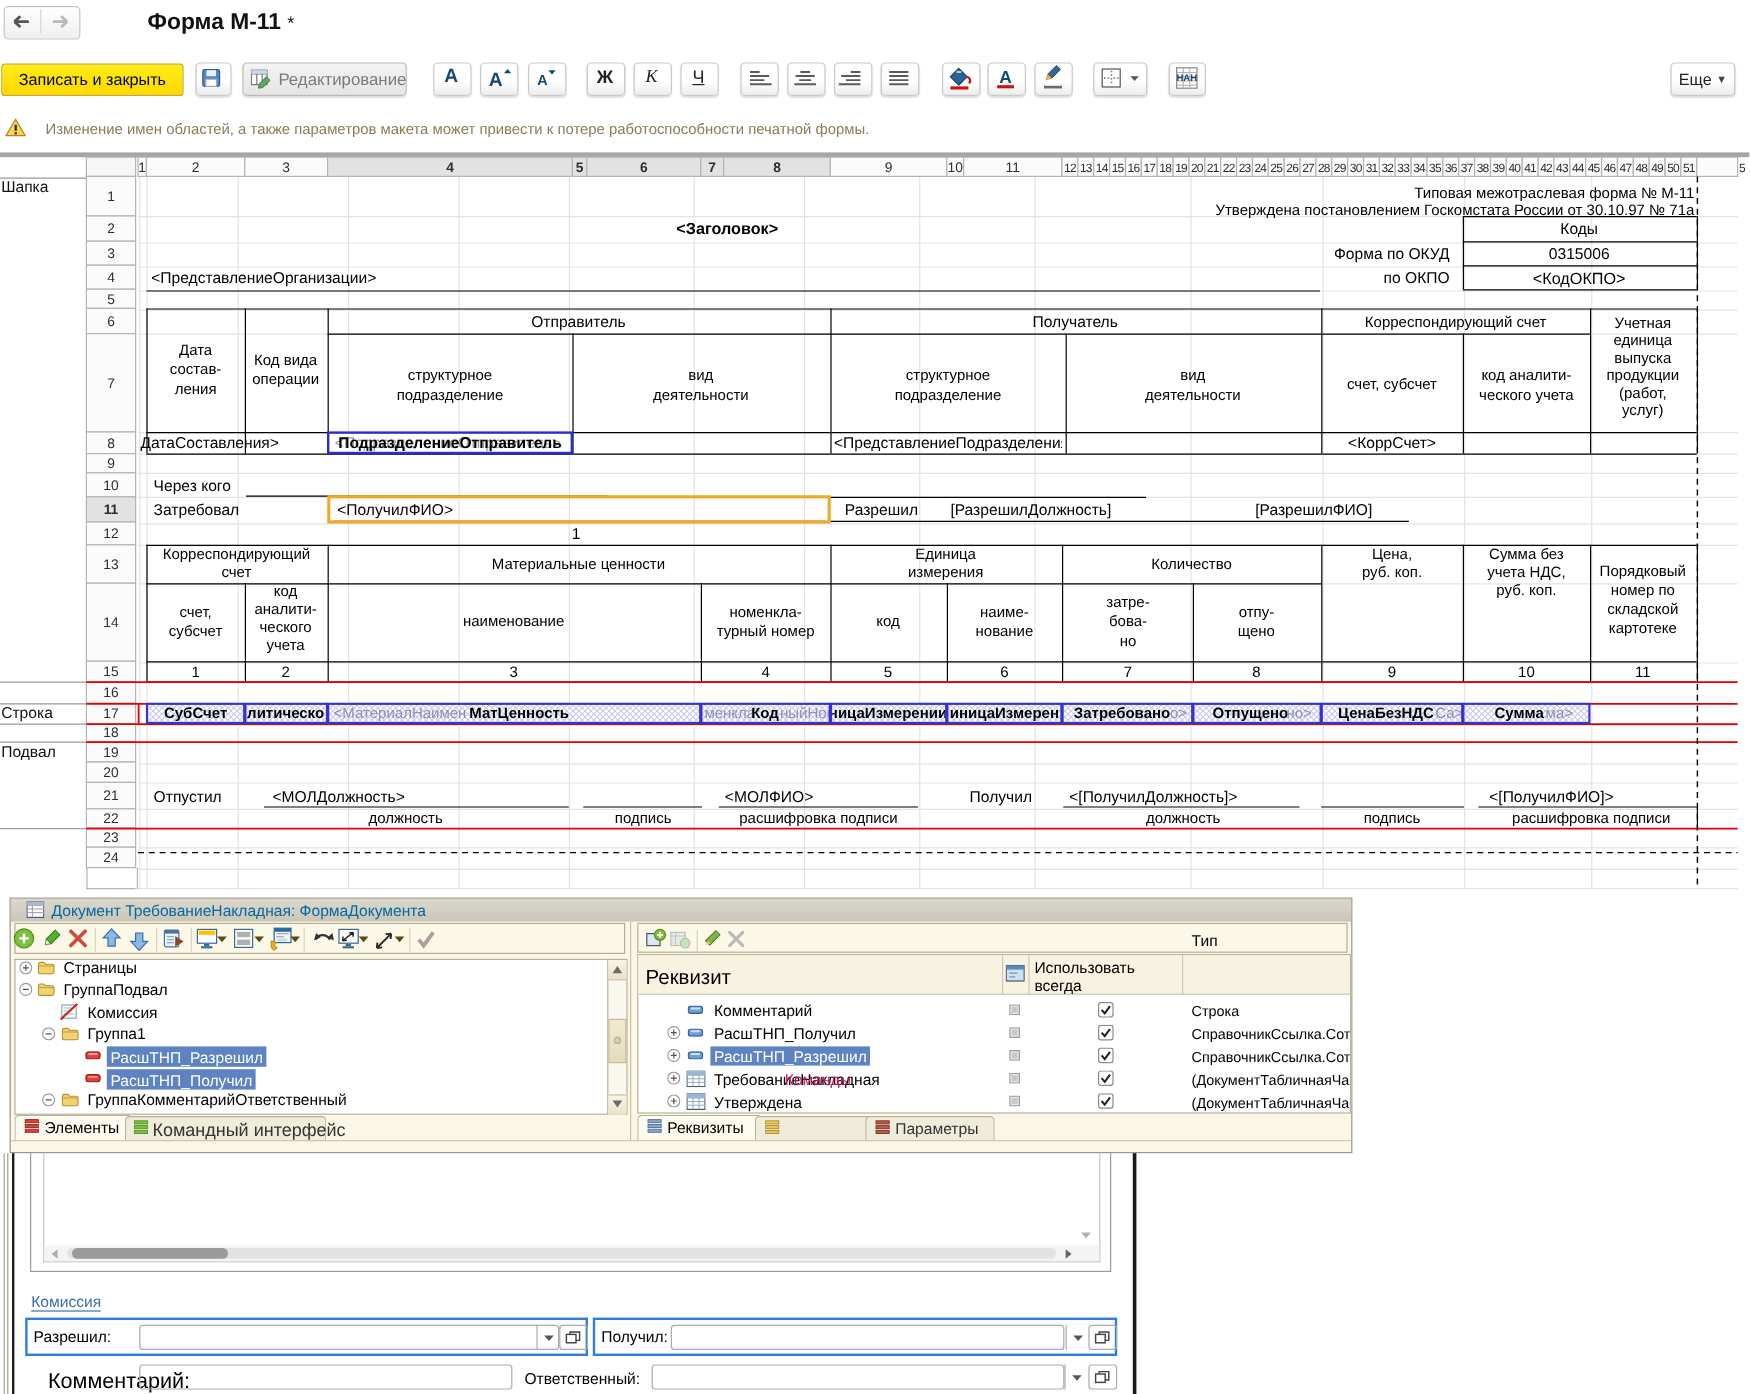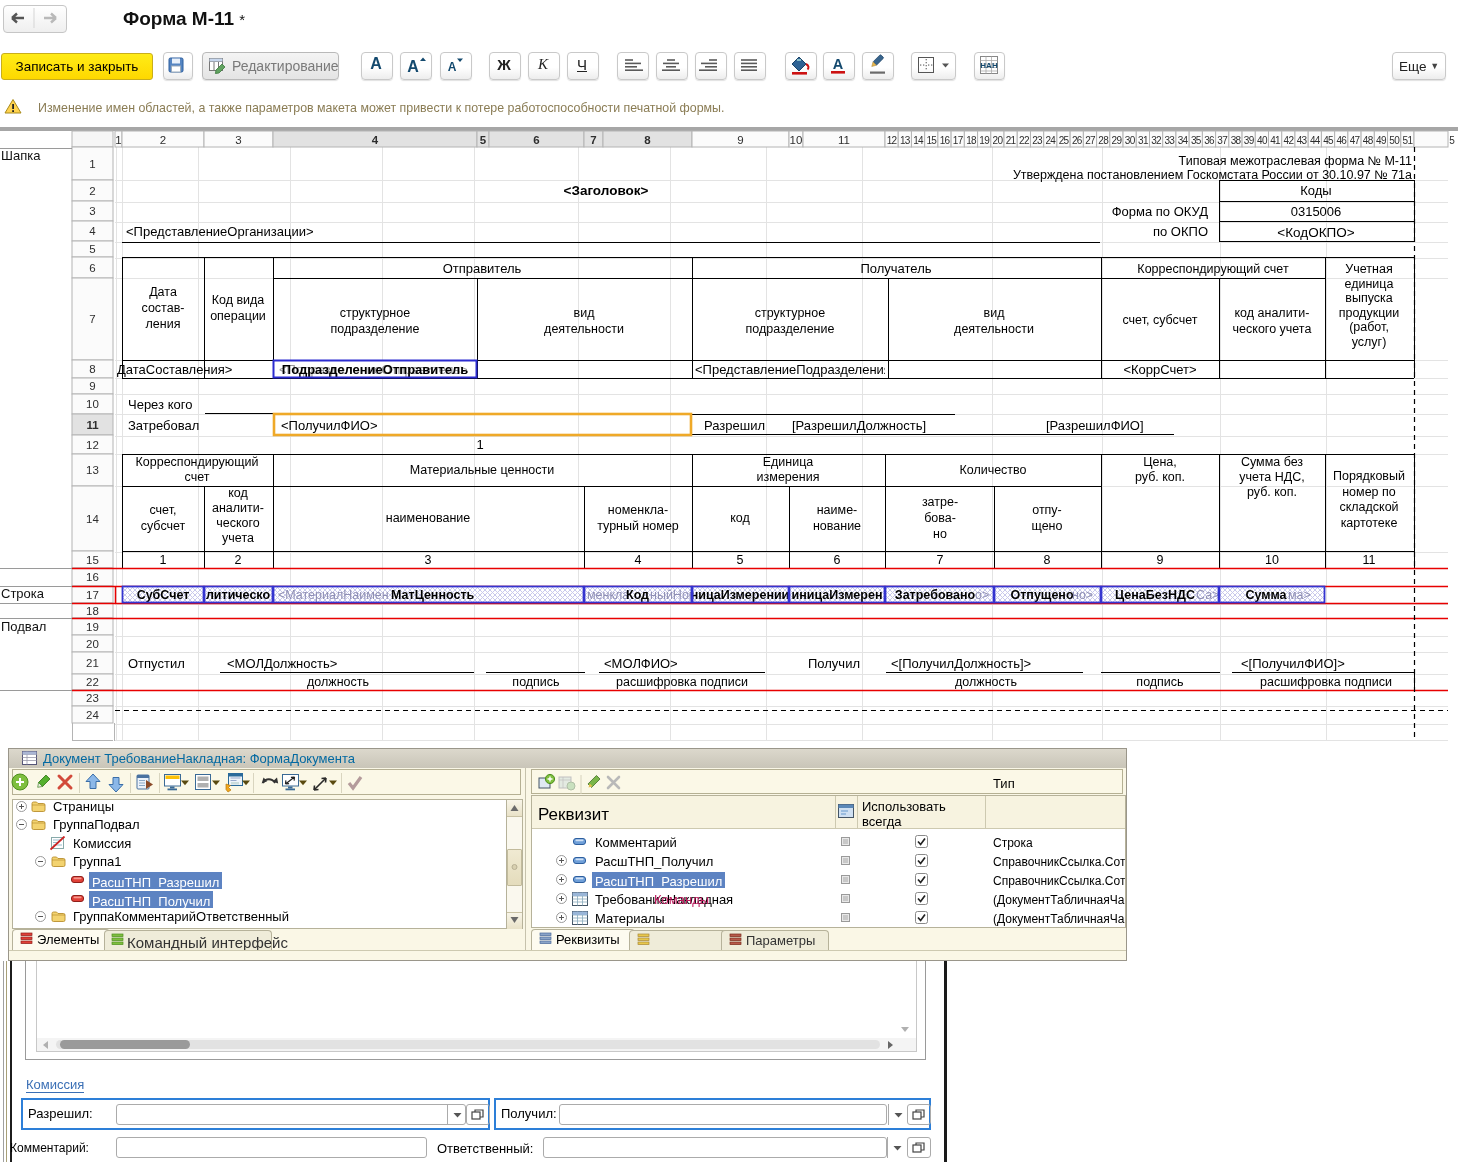--- a/index.html
+++ b/index.html
@@ -851,21 +851,21 @@
 <svg class="abs" style="left:556px;top:912px" width="11" height="11">
     <circle cx="5.5" cy="5.5" r="5" fill="#fff" stroke="#999"></circle>
     <line x1="3" y1="5.5" x2="8" y2="5.5" stroke="#555"></line>
     <line x1="5.5" y1="3" x2="5.5" y2="8" stroke="#555"></line>
   </svg>
 <svg class="abs" style="left:572px;top:911px" width="16" height="14">
     <rect x="0.5" y="0.5" width="15" height="13" fill="#fff" stroke="#456"></rect>
     <path d="M0.5 4h15M0.5 7h15M0.5 10h15M5.5 0.5v13M10.5 0.5v13" stroke="#8ab" stroke-width=".8"></path>
     <rect x="0.5" y="0.5" width="15" height="3.5" fill="#9ab6d8"></rect>
   </svg>
-<div class="abs" style="left:595px;top:911px;font-size:13px">Материалы</div>
+<div class="abs" style="left:595px;top:911px;font-size:13px">Утверждена</div>
 <svg class="abs" style="left:841px;top:913px" width="9" height="9">
     <rect x="0.5" y="0.5" width="8" height="8" fill="#e8e8e8" stroke="#9a9a9a"></rect>
     <rect x="2" y="2" width="5" height="5" fill="#c8c8c8"></rect>
   </svg>
 <svg class="abs" style="left:915px;top:911px" width="14" height="14">
     <rect x="0.5" y="0.5" width="12" height="12" rx="2" fill="#fff" stroke="#8a8a8a"></rect>
     <path d="M3 6.5l2.6 3L10 3.5" stroke="#222" stroke-width="1.7" fill="none"></path>
   </svg>
 <div class="abs" style="left:993px;top:912px;font-size:12px;width:132px;overflow:hidden;white-space:nowrap">(ДокументТабличнаяЧасть</div>
 <div class="win-tab" style="left:531px;top:929px;width:88px;background:#fdfbf0;border-color:#b6b29a"></div>
@@ -931,21 +931,21 @@
 <div class="abs" style="left:559px;top:1104px;width:328px;height:21px;border:1px solid #ababab;border-radius:3px;box-sizing:border-box;background:#fff"></div>
 <div class="abs" style="left:888px;top:1104px;width:1px;height:21px;background:#ababab"></div>
 <svg class="abs" style="left:890px;top:1104px" width="17" height="21">
     <path d="M4.5 9l4 4.6 4-4.6z" fill="#555"></path>
   </svg>
 <div class="abs" style="left:907px;top:1104px;width:24px;height:21px;border:1px solid #ababab;border-radius:3px;box-sizing:border-box"></div>
 <svg class="abs" style="left:910px;top:1107px" width="18" height="15">
     <rect x="3" y="5" width="8" height="7" fill="none" stroke="#444" stroke-width="1.2"></rect>
     <path d="M6 5v-2h8v7h-3" fill="none" stroke="#444" stroke-width="1.2"></path>
   </svg>
-<div class="abs" style="left:10px;top:1141px;font-size:12px">Комментарий:</div>
+<div class="abs" style="left:40px;top:1141px;font-size:18px">Комментарий:</div>
 <div class="abs" style="left:116px;top:1137px;width:311px;height:21px;border:1px solid #ababab;border-radius:3px;box-sizing:border-box"></div>
 <div class="abs" style="left:437px;top:1141px;font-size:13px">Ответственный:</div>
 <div class="abs" style="left:543px;top:1137px;width:344px;height:21px;border:1px solid #ababab;border-radius:3px;box-sizing:border-box"></div>
 <div class="abs" style="left:887px;top:1137px;width:1px;height:21px;background:#ababab"></div>
 <svg class="abs" style="left:889px;top:1137px" width="17" height="21">
     <path d="M4.5 9l4 4.6 4-4.6z" fill="#555"></path>
   </svg>
 <div class="abs" style="left:907px;top:1137px;width:24px;height:21px;border:1px solid #ababab;border-radius:3px;box-sizing:border-box"></div>
 <svg class="abs" style="left:910px;top:1140px" width="18" height="15">
     <rect x="3" y="5" width="8" height="7" fill="none" stroke="#444" stroke-width="1.2"></rect>

